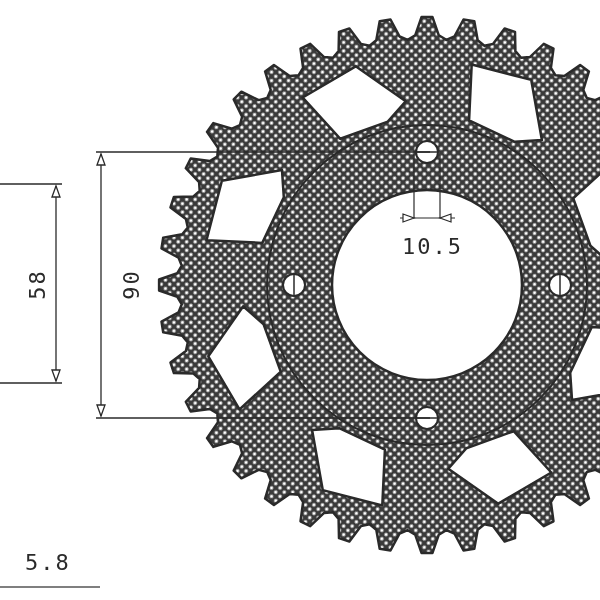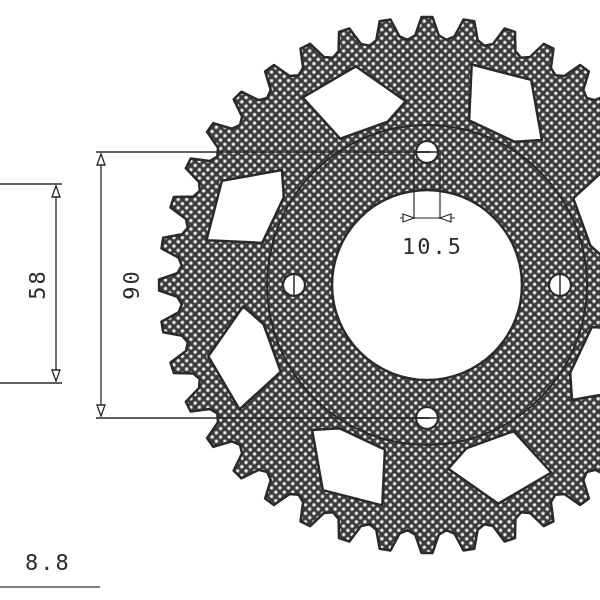--- a/index.html
+++ b/index.html
@@ -55,13 +55,13 @@
     <path d="M403,214 L414,218 L403,222 Z" fill="#fff"></path>
     <path d="M451,214 L440,218 L451,222 Z" fill="#fff"></path>
   </g>
 
   <line x1="0" y1="587" x2="100" y2="587" stroke="#555" stroke-width="1.5"></line>
 </svg>
 
 <div class="dim-label rot" style="left:22px; top:272px;">58</div>
 <div class="dim-label rot" style="left:116px; top:272px;">90</div>
 <div class="dim-label" style="left:402px; top:234px;">10.5</div>
-<div class="dim-label" style="left:25px; top:550px;">8.8</div>
+<div class="dim-label" style="left:25px; top:550px;">5.8</div>
 
 </body></html>

